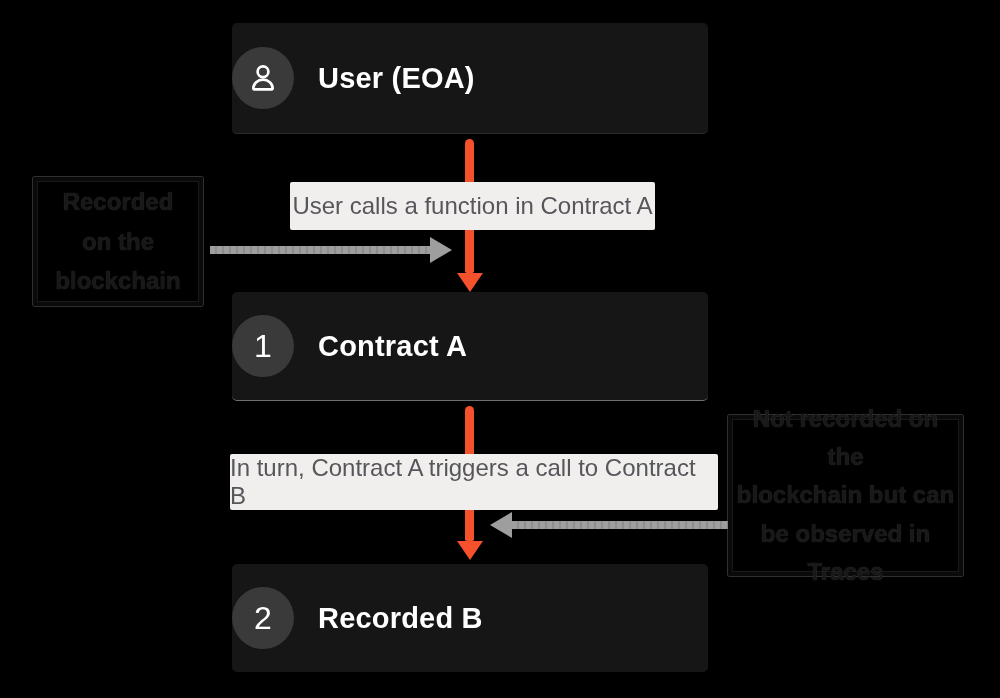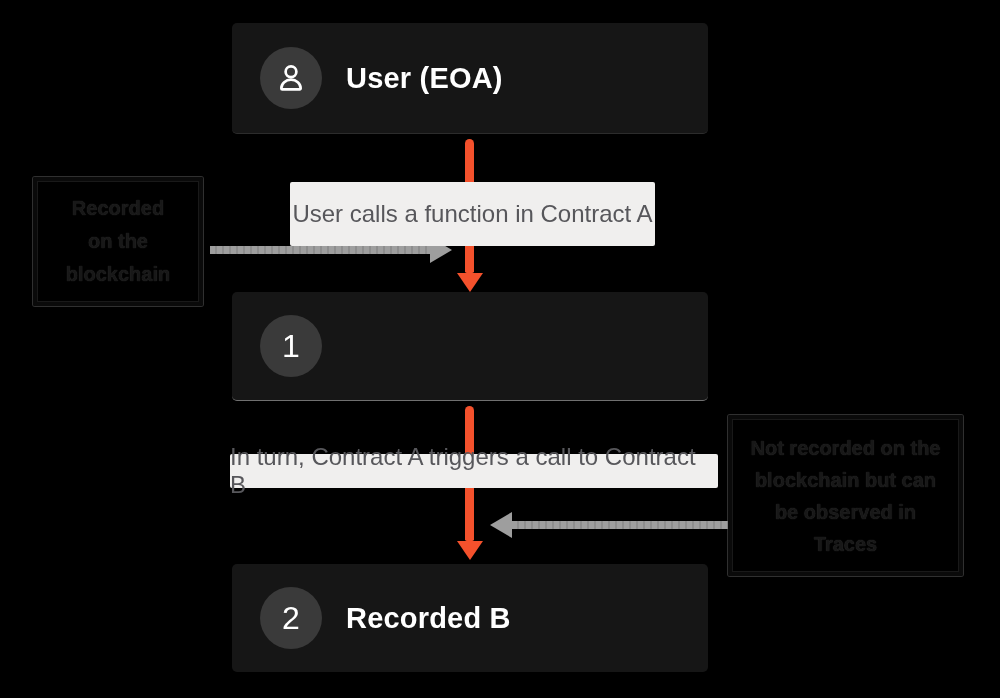--- a/index.html
+++ b/index.html
@@ -5,40 +5,40 @@
   html,body{margin:0;padding:0;background:#000;}
   #canvas{
     position:relative;width:1000px;height:698px;overflow:hidden;
     background:var(--background,#000);
     font-family:"Liberation Sans","DejaVu Sans",sans-serif;
   }
   
   .node{
     position:absolute;left:232px;width:476px;height:111px;box-sizing:border-box;
     background:var(--node-bg,#161616);border-radius:5px;
-    display:flex;align-items:center;padding-left:28px;gap:24px;z-index:2;
+    display:flex;align-items:center;gap:24px;z-index:2;
   }
   .node.divider{border-bottom:1px solid var(--divider,#707070);}
   .node.faint-divider{border-bottom:1px solid #2c2c2c;}
   .badge{
     width:62px;height:62px;border-radius:50%;flex:0 0 auto;
     background:var(--circle-bg,#3a3a3a);
     display:flex;align-items:center;justify-content:center;
     color:#fff;font-size:32px;font-weight:400;
   }
   .node-title{color:var(--node-text,#fff);font-size:29px;font-weight:700;letter-spacing:.2px;}
   
   .flow-label{
     position:absolute;box-sizing:border-box;z-index:3;border-radius:2px;
     background:var(--label-bg,#f0efee);color:var(--label-text,#57575b);
     display:flex;align-items:center;justify-content:center;
     font-size:24px;font-weight:400;
   }
-  #flow-label-1{left:290px;top:182px;width:365px;height:64px;}
-  #flow-label-2{left:230px;top:454px;width:488px;height:34px;}
+  #flow-label-1{left:290px;top:182px;width:365px;height:48px;}
+  #flow-label-2{left:230px;top:454px;width:488px;height:56px;}
   
   .o-bar{
     position:absolute;width:9px;background:var(--accent-orange,#f4512c);
     border-radius:5px 5px 2px 2px;left:465px;z-index:1;
   }
   .o-head{
     position:absolute;width:0;height:0;left:457px;z-index:1;
     border-left:13px solid transparent;border-right:13px solid transparent;
     border-top:19px solid var(--accent-orange,#f4512c);
   }
@@ -57,21 +57,21 @@
   #gray-line-1{left:210px;top:246px;width:222px;}
   #gray-head-1{left:430px;top:237px;border-left:22px solid var(--arrow-gray,#9e9e9e);}
   #gray-line-2{left:512px;top:521px;width:216px;}
   #gray-head-2{left:490px;top:512px;border-right:22px solid var(--arrow-gray,#9e9e9e);}
   
   .annotation{
     position:absolute;box-sizing:border-box;z-index:2;border-radius:2px;
     border:4px solid #0a0a0a;
     box-shadow:0 0 0 1px rgba(115,115,115,.42), inset 0 0 0 1px rgba(115,115,115,.22);
     display:flex;align-items:center;justify-content:center;text-align:center;
-    color:var(--annotation-text,#181818);font-size:20px;font-weight:700;
+    color:var(--annotation-text,#181818);font-size:24px;font-weight:700;
     line-height:1.65;white-space:pre-line;
     text-shadow:0 0 1px rgba(135,135,135,.45);
   }
   #annotation-left{left:33px;top:177px;width:170px;height:129px;}
   #annotation-right{left:728px;top:415px;width:235px;height:161px;line-height:1.6;}
   
   .avatar-svg{display:block;}
 </style>
 </head>
 <body>
@@ -90,20 +90,21 @@
     <div class="node-title">User (EOA)</div>
   </div>
 
   <div class="o-bar" id="orange-bar-1"></div>
   <div class="o-head" id="orange-head-1"></div>
 
   <div class="flow-label" id="flow-label-1">User calls a function in Contract A</div>
 
   <div class="node divider" style="top:292px;height:109px">
     <div class="badge">1</div>
+    <div class="node-title">Contract A</div>
   </div>
 
   <div class="o-bar" id="orange-bar-2"></div>
   <div class="o-head" id="orange-head-2"></div>
 
   <div class="flow-label" id="flow-label-2">In turn, Contract A triggers a call to Contract B</div>
 
   <div class="node" style="top:564px;height:108px">
     <div class="badge">2</div>
     <div class="node-title">Recorded B</div>

